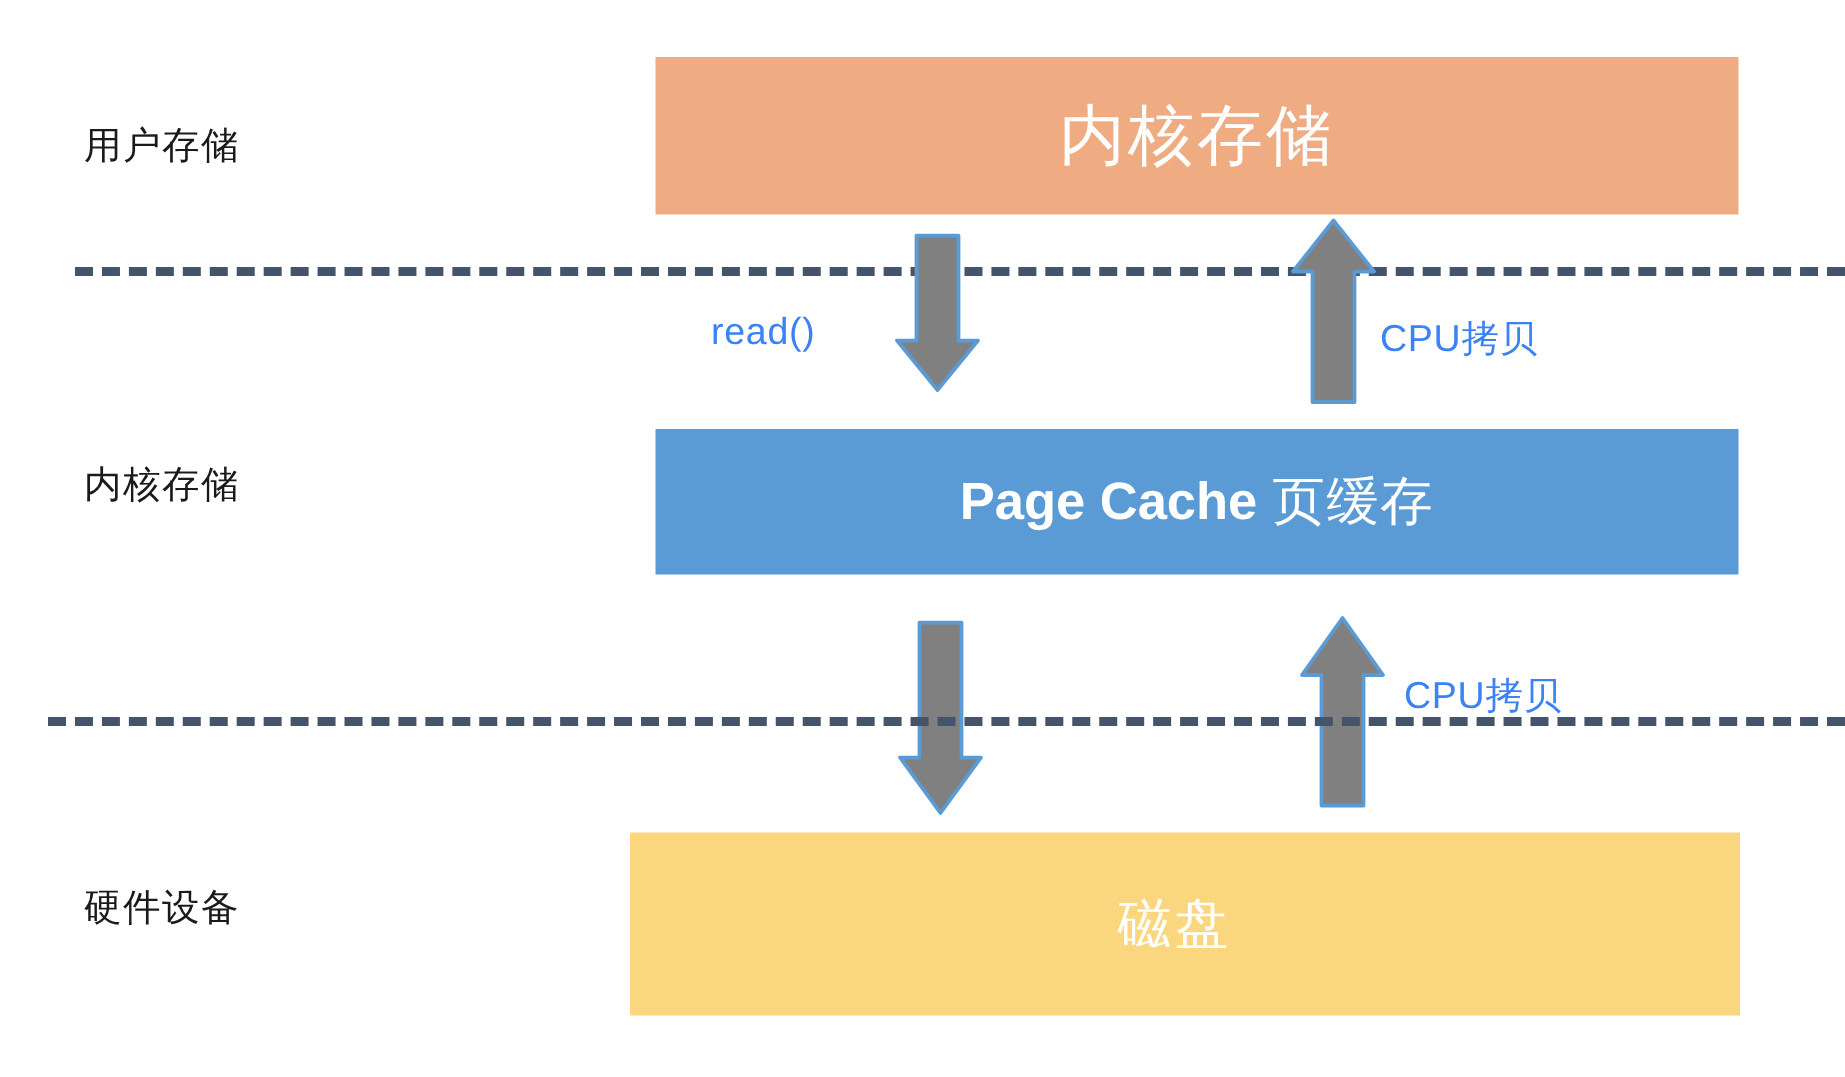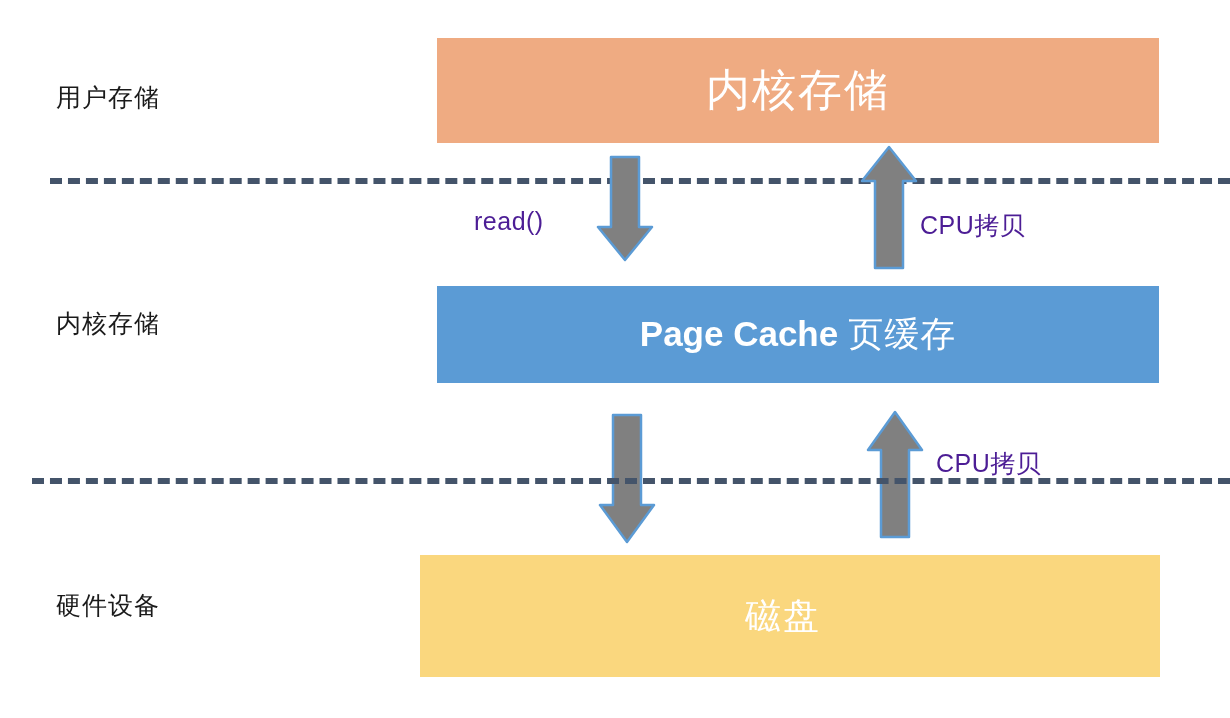--- a/index.html
+++ b/index.html
@@ -108,21 +108,21 @@
   .arrow {
     position: absolute;
   }
   .arrow svg { display: block; overflow: visible; }
 
   
   .flow-label {
     position: absolute;
     font-family: "Liberation Sans", "DejaVu Sans", sans-serif;
     font-size: 25px;
-    color: #4c1d95;
+    color: #3b82f6;
     white-space: nowrap;
     letter-spacing: 0.5px;
   }
   .flow-label.read-call      { left: 474px; top: 207px; }
   .flow-label.cpu-copy-upper { left: 920px; top: 209px; }
   .flow-label.cpu-copy-lower { left: 936px; top: 447px; }
 </style>
 </head>
 <body>
 

